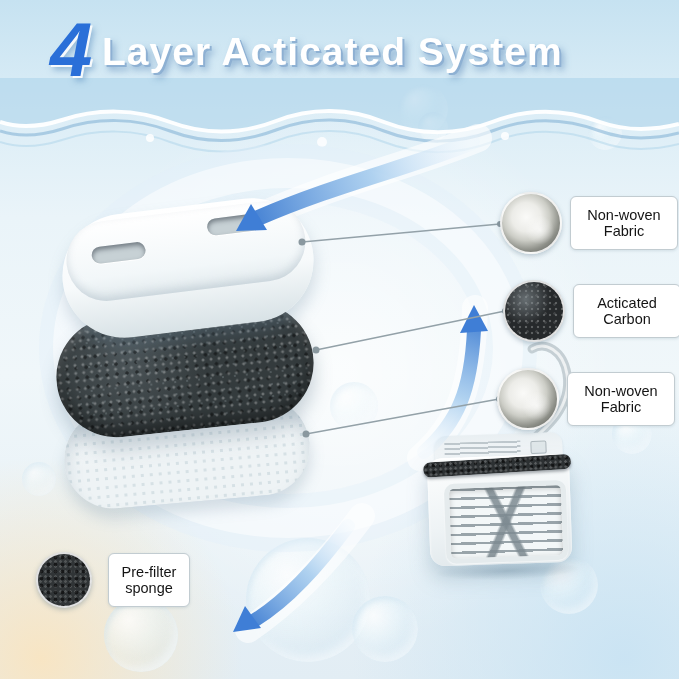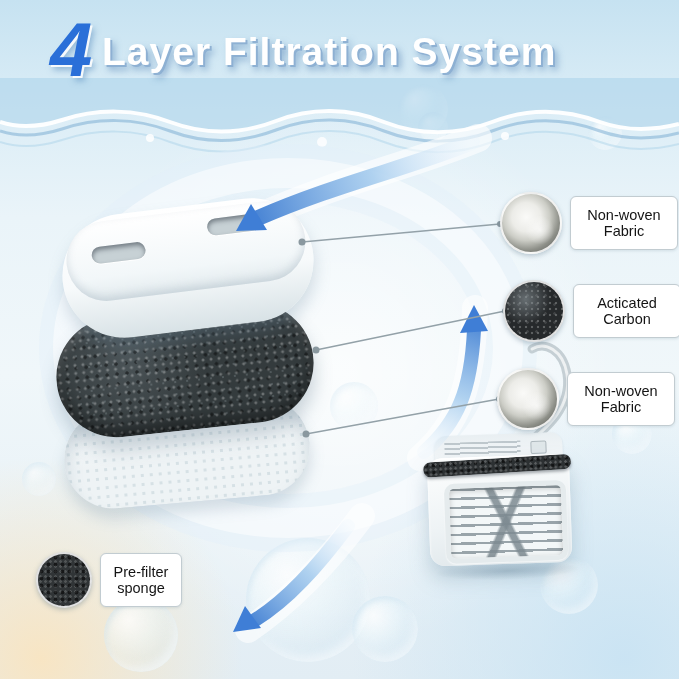--- a/index.html
+++ b/index.html
@@ -147,21 +147,21 @@
       radial-gradient(rgba(0,0,0,.55) 1.6px, transparent 2.2px),
       radial-gradient(rgba(255,255,255,.16) 1px, transparent 1.6px);
     background-size:7px 7px,5px 5px;
   }
   .label-box{
     background:#ffffff;border:1px solid #c2ccd1;border-radius:6px;
     padding:10px 9px;width:88px;text-align:center;line-height:1.3;
     font:400 14.5px "Liberation Sans",sans-serif;color:#141414;
     box-shadow:0 1px 3px rgba(90,120,140,.18);
   }
-  .label-box.narrow{width:62px;}
+  .label-box.narrow{width:62px;margin-left:8px;}
 </style>
 </head>
 <body>
 
 <div class="canvas">
 
   <div class="bubble" style="left:246px;top:538px;width:124px;height:124px"></div>
   <div class="bubble" style="left:104px;top:598px;width:74px;height:74px"></div>
   <div class="bubble" style="left:352px;top:596px;width:66px;height:66px"></div>
   <div class="bubble" style="left:398px;top:84px;width:50px;height:50px"></div>
@@ -176,21 +176,21 @@
     <path d="M0,0 H679 V46 C655,52 628,54 600,44 C565,31 528,30 492,44 C458,57 420,58 384,44 C350,30 312,29 276,43 C242,56 205,57 170,44 C136,31 98,30 62,42 C40,49 18,50 0,44 Z" fill="rgba(170,210,234,0.55)"></path>
     <path d="M0,44 C18,50 40,49 62,42 C98,30 136,31 170,44 C205,57 242,56 276,43 C312,29 350,30 384,44 C420,58 458,57 492,44 C528,30 565,31 600,44 C628,54 655,52 679,46" stroke="#ffffff" stroke-width="4" fill="none" opacity="0.95"></path>
     <path transform="translate(0,9)" d="M0,44 C18,50 40,49 62,42 C98,30 136,31 170,44 C205,57 242,56 276,43 C312,29 350,30 384,44 C420,58 458,57 492,44 C528,30 565,31 600,44 C628,54 655,52 679,46" stroke="rgba(125,175,212,0.55)" stroke-width="3" fill="none"></path>
     <path transform="translate(0,20)" d="M0,44 C18,50 40,49 62,42 C98,30 136,31 170,44 C205,57 242,56 276,43 C312,29 350,30 384,44 C420,58 458,57 492,44 C528,30 565,31 600,44 C628,54 655,52 679,46" stroke="rgba(160,205,230,0.4)" stroke-width="2" fill="none"></path>
     <circle cx="150" cy="60" r="4" fill="rgba(255,255,255,0.85)"></circle>
     <circle cx="322" cy="64" r="5" fill="rgba(255,255,255,0.8)"></circle>
     <circle cx="505" cy="58" r="4" fill="rgba(255,255,255,0.85)"></circle>
   </svg>
 
   <div class="big4">4</div>
-  <div class="title">Layer Filtration System</div>
+  <div class="title">Layer Acticated System</div>
 
   <svg class="abs back-flow" width="679" height="679" viewBox="0 0 679 679">
     <ellipse cx="288" cy="348" rx="220" ry="175" fill="none" stroke="rgba(225,240,250,0.38)" stroke-width="58"></ellipse>
     <ellipse cx="288" cy="348" rx="220" ry="175" fill="none" stroke="rgba(255,255,255,0.5)" stroke-width="30"></ellipse>
     <path d="M478,138 C410,166 335,182 252,220" fill="none" stroke="rgba(255,255,255,0.6)" stroke-width="28" stroke-linecap="round"></path>
     <path d="M420,458 C458,424 473,388 475,308" fill="none" stroke="rgba(255,255,255,0.6)" stroke-width="26" stroke-linecap="round"></path>
     <path d="M362,516 C328,562 292,600 248,630" fill="none" stroke="rgba(255,255,255,0.6)" stroke-width="26" stroke-linecap="round"></path>
     <path d="M518,452 C550,426 572,406 567,374 C563,350 545,341 532,349" fill="none" stroke="#c2ccd2" stroke-width="9" stroke-linecap="round" opacity="0.95"></path>
     <path d="M518,452 C550,426 572,406 567,374 C563,350 545,341 532,349" fill="none" stroke="rgba(255,255,255,0.7)" stroke-width="3" stroke-linecap="round"></path>
   </svg>

